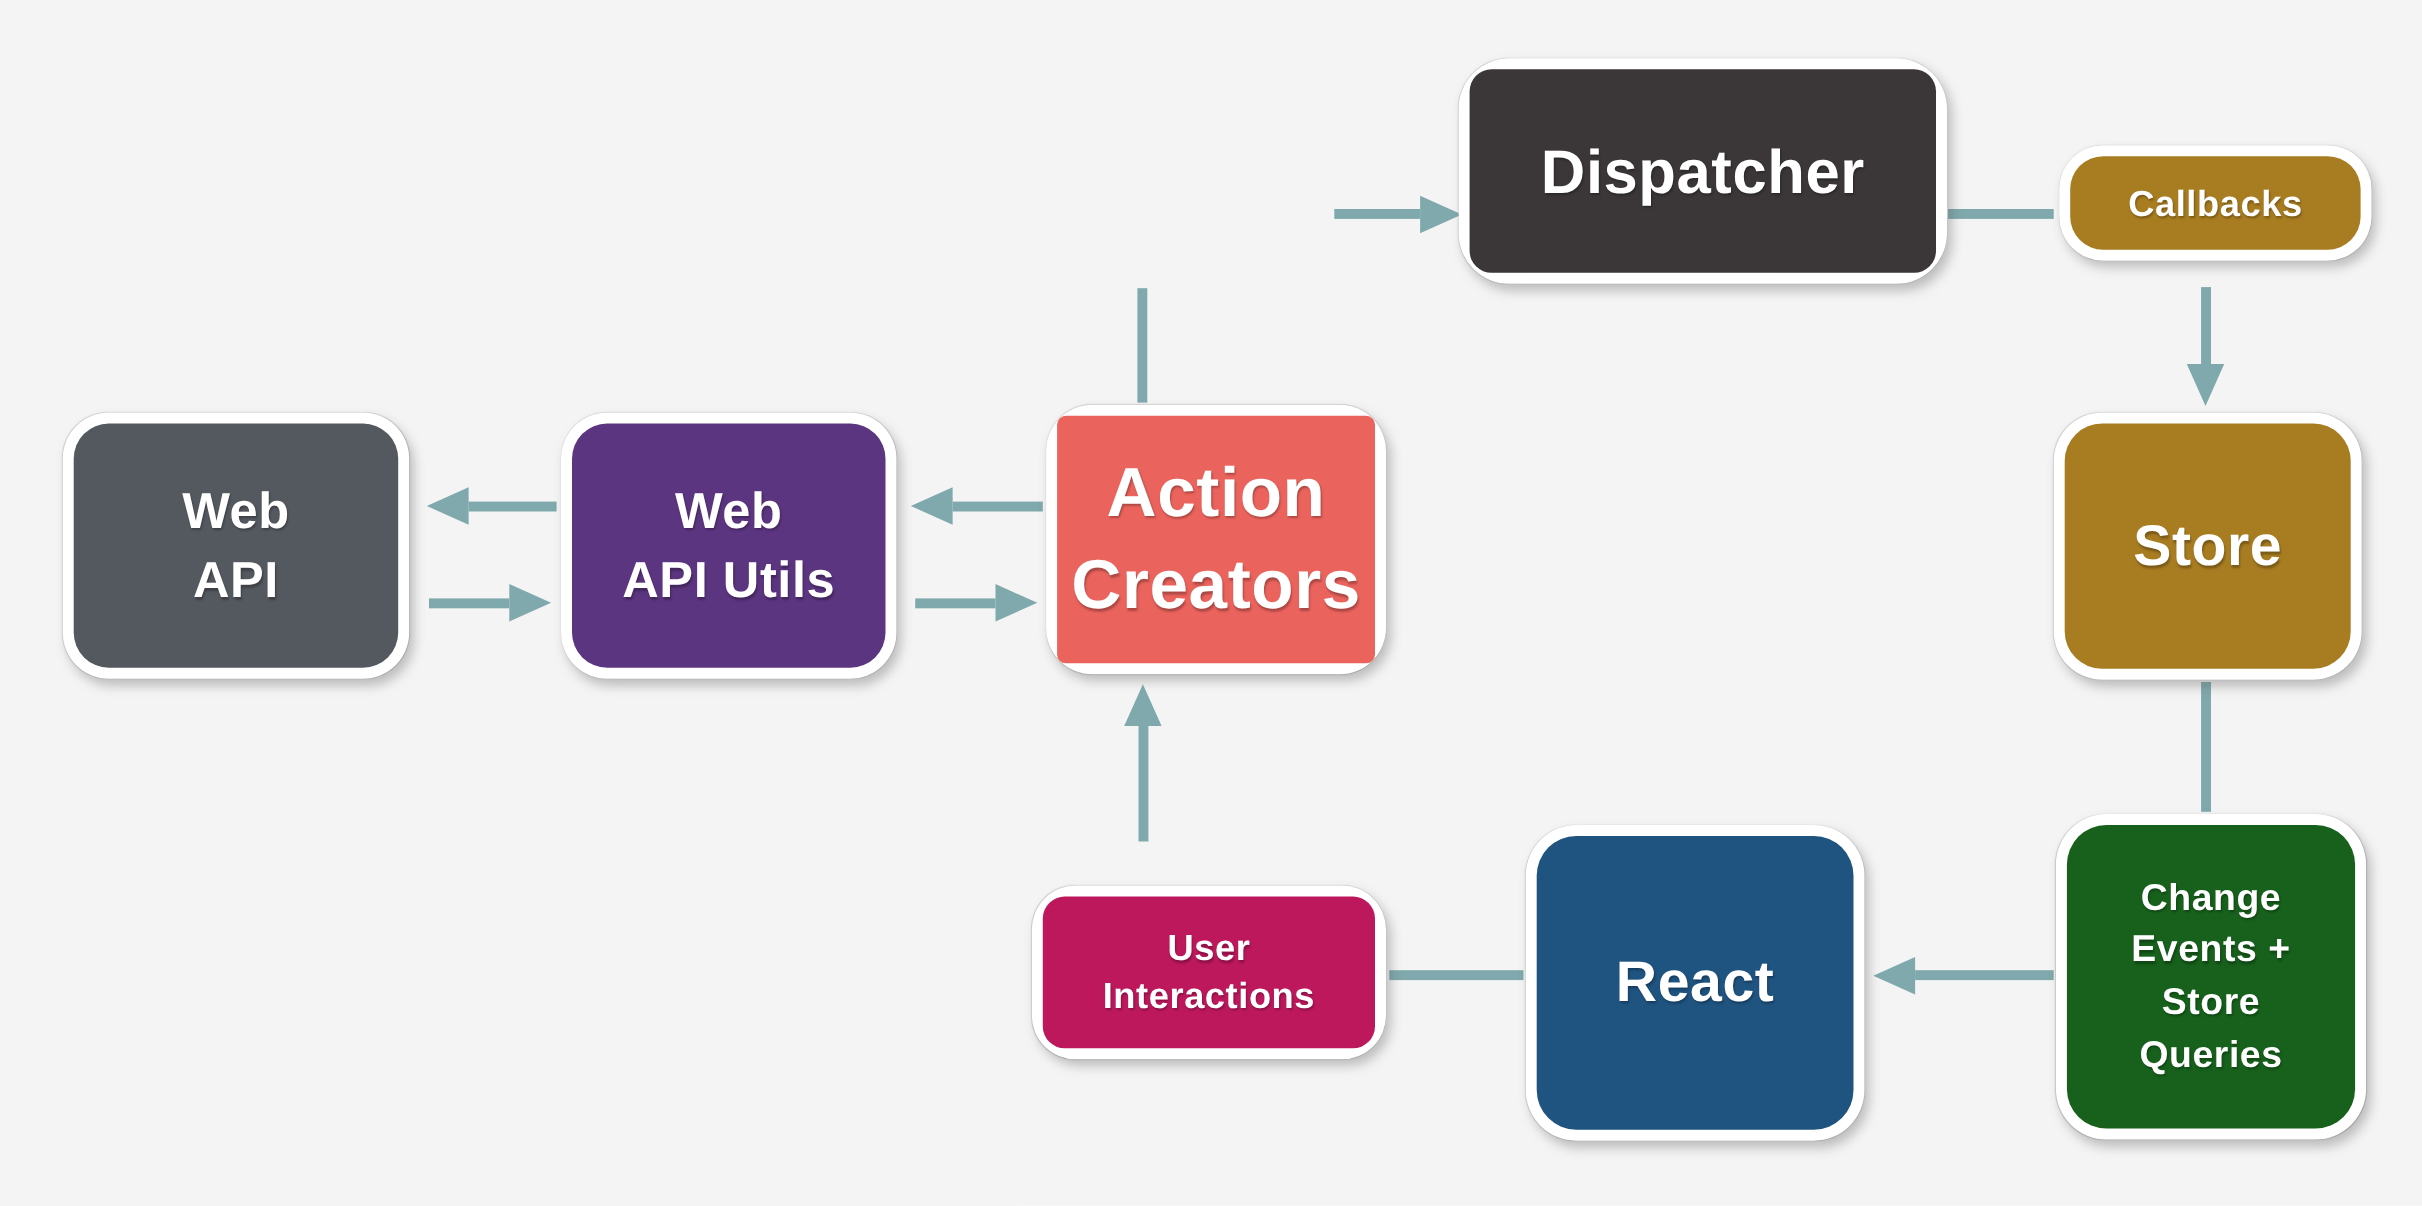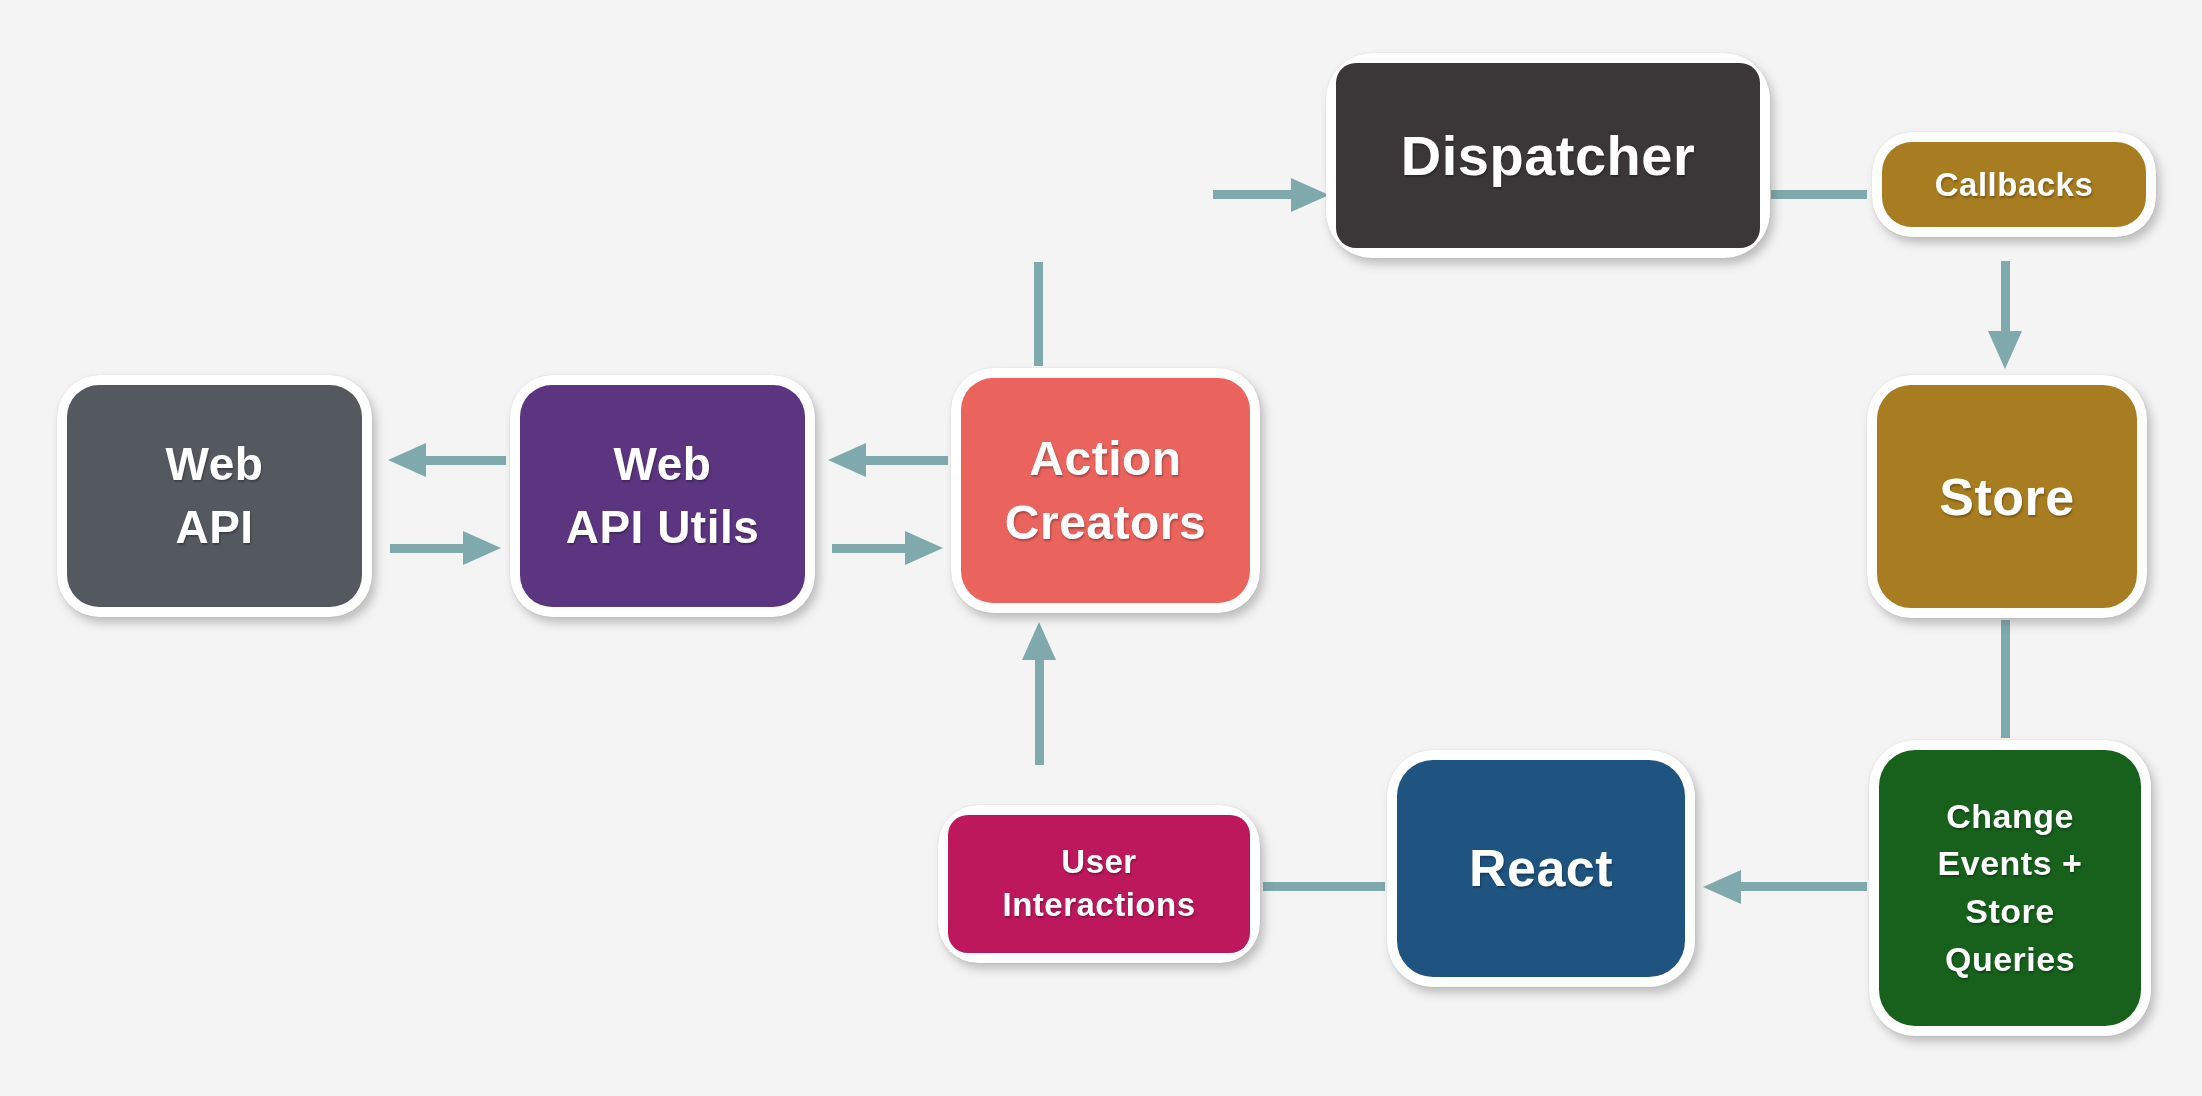--- a/index.html
+++ b/index.html
@@ -89,21 +89,21 @@
   </div>
 
   <div class="node" style="left:510px; top:375px; width:305px; height:242px; border-radius:42px;">
     <div class="fill" style="border-radius: 32px; font-size: 46px; line-height: 1.38; background-color: rgb(92, 53, 128);">
       <div>Web</div>
       <div>API Utils</div>
     </div>
   </div>
 
   <div class="node" style="left:951px; top:368px; width:309px; height:245px; border-radius:42px;">
-    <div class="fill" style="border-radius: 32px; font-size: 48px; line-height: 1.32; background-color: rgb(235, 99, 93); text-align: right;">
+    <div class="fill" style="border-radius: 8px; font-size: 63px; line-height: 1.32; background-color: rgb(235, 99, 93); text-align: right;">
       <div>Action</div>
       <div>Creators</div>
     </div>
   </div>
 
 
   <div class="node" style="left:1326px; top:53px; width:444px; height:205px; border-radius:46px;">
     <div class="fill" style="border-radius: 20px; font-size: 56px; background-color: rgb(59, 55, 56);">
       <span>Dispatcher</span>
     </div>
@@ -123,21 +123,21 @@
 
   <div class="node" style="left:1869px; top:740px; width:282px; height:296px; border-radius:46px;">
     <div class="fill" style="border-radius: 36px; font-size: 34px; line-height: 1.4; background-color: rgb(23, 97, 28);">
       <div>Change</div>
       <div>Events +</div>
       <div>Store</div>
       <div>Queries</div>
     </div>
   </div>
 
-  <div class="node" style="left:1387px; top:750px; width:308px; height:237px; border-radius:46px;">
+  <div class="node" style="left:1387px; top:750px; width:308px; height:287px; border-radius:46px;">
     <div class="fill" style="border-radius: 36px; font-size: 52px; line-height: 1.25; background-color: rgb(31, 83, 128);">
       <div>React</div>
     </div>
   </div>
 
   <div class="node" style="left:938px; top:805px; width:322px; height:158px; border-radius:40px;">
     <div class="fill" style="border-radius: 20px; font-size: 33px; line-height: 1.3; background-color: #be185d;">
       <div>User</div>
       <div>Interactions</div>
     </div>

